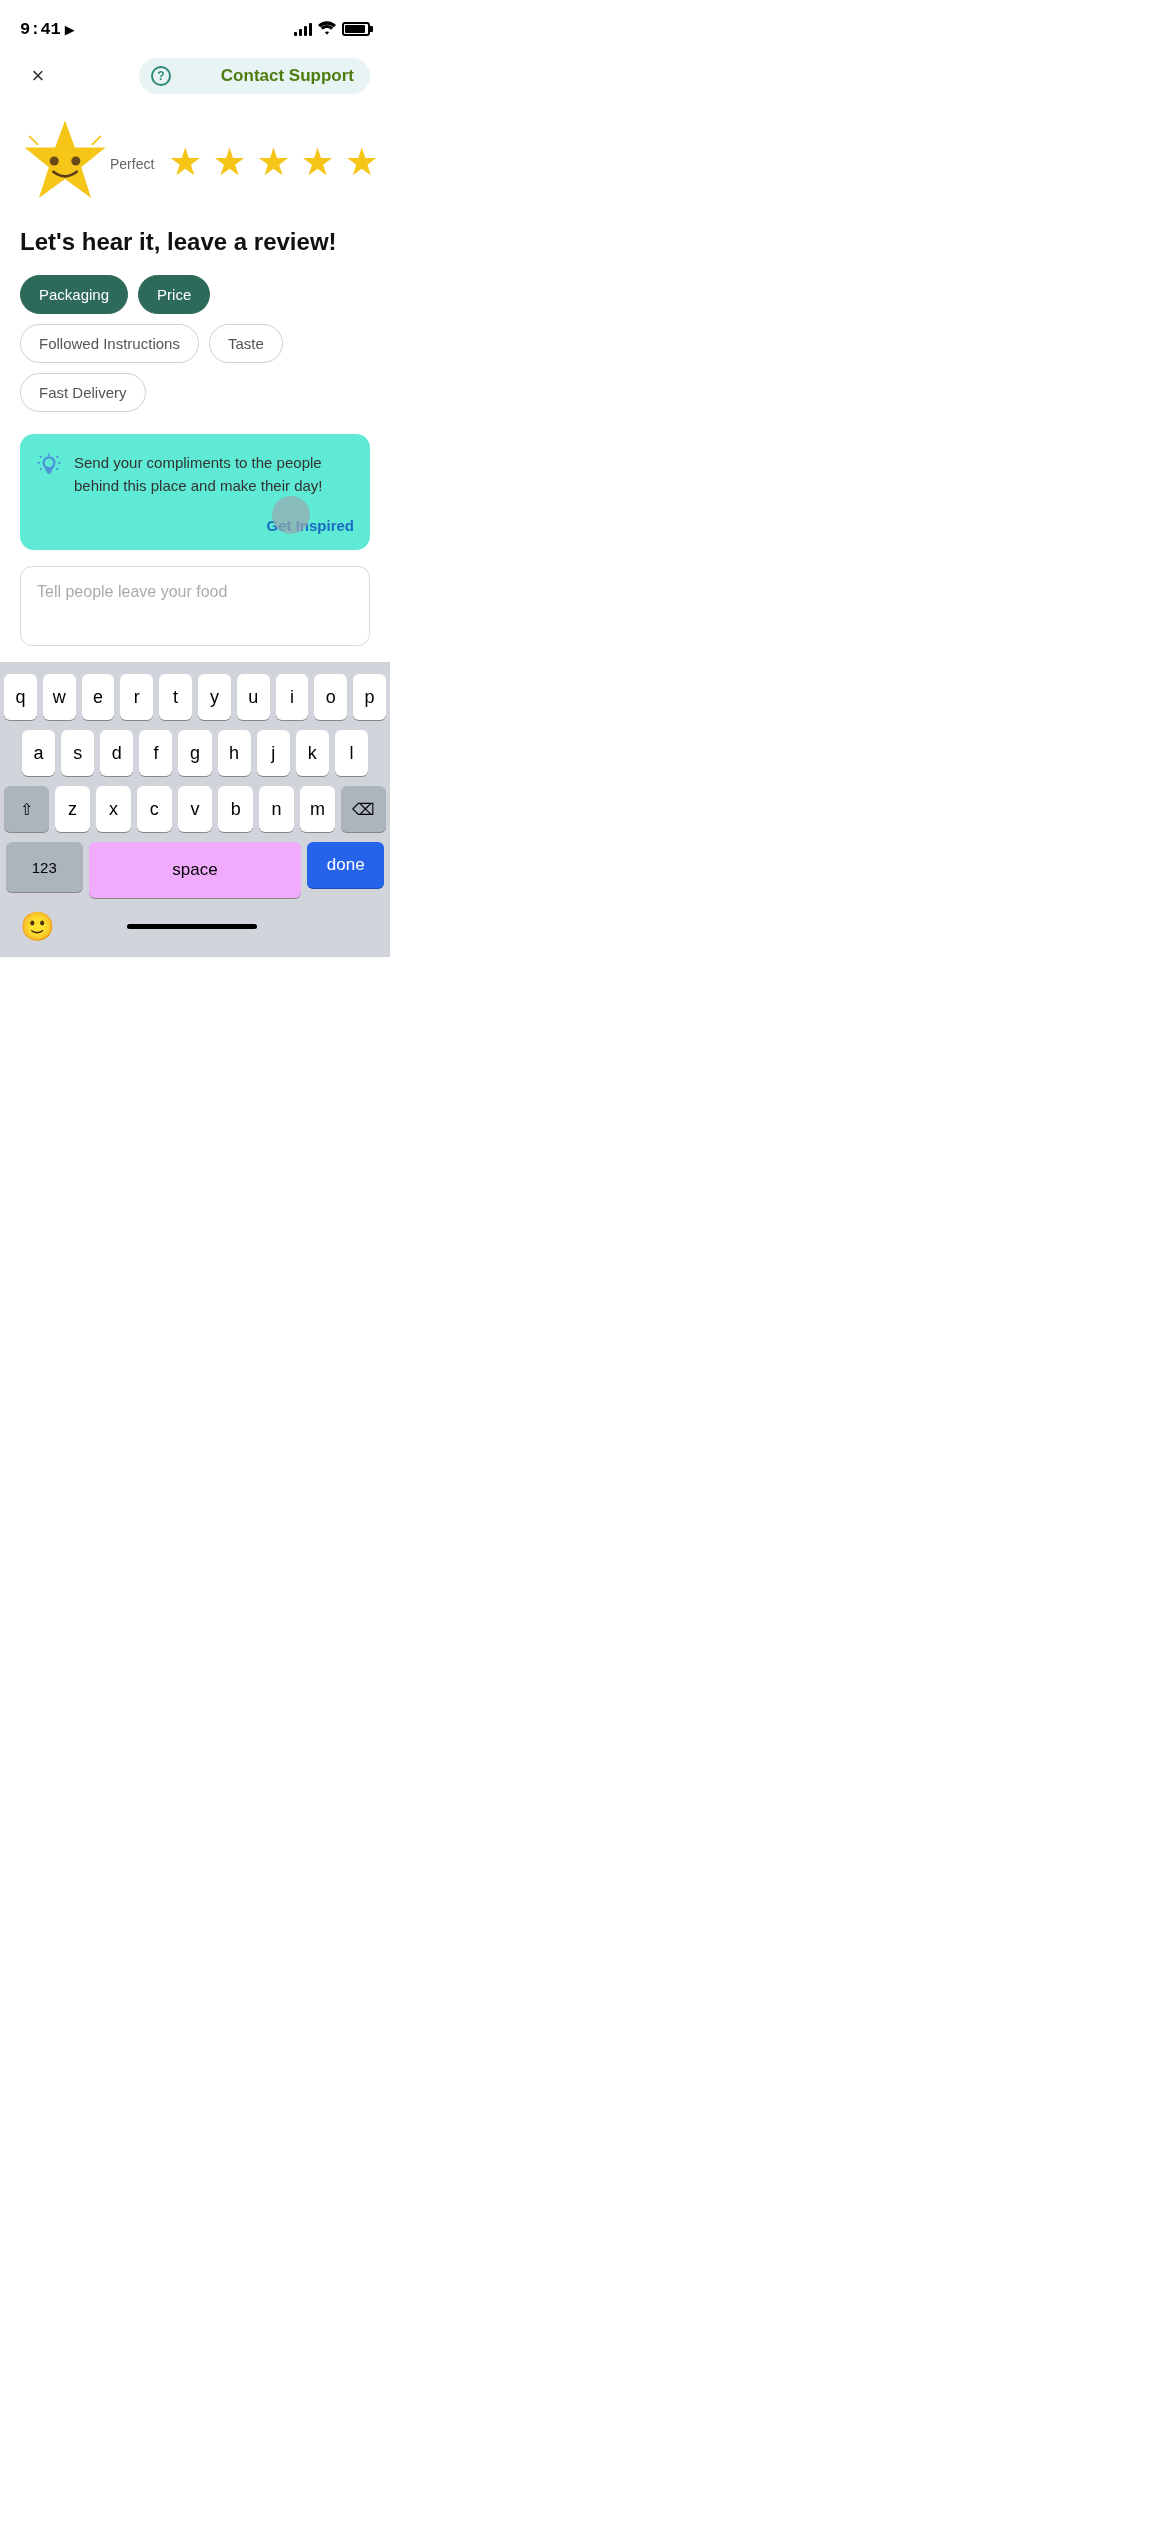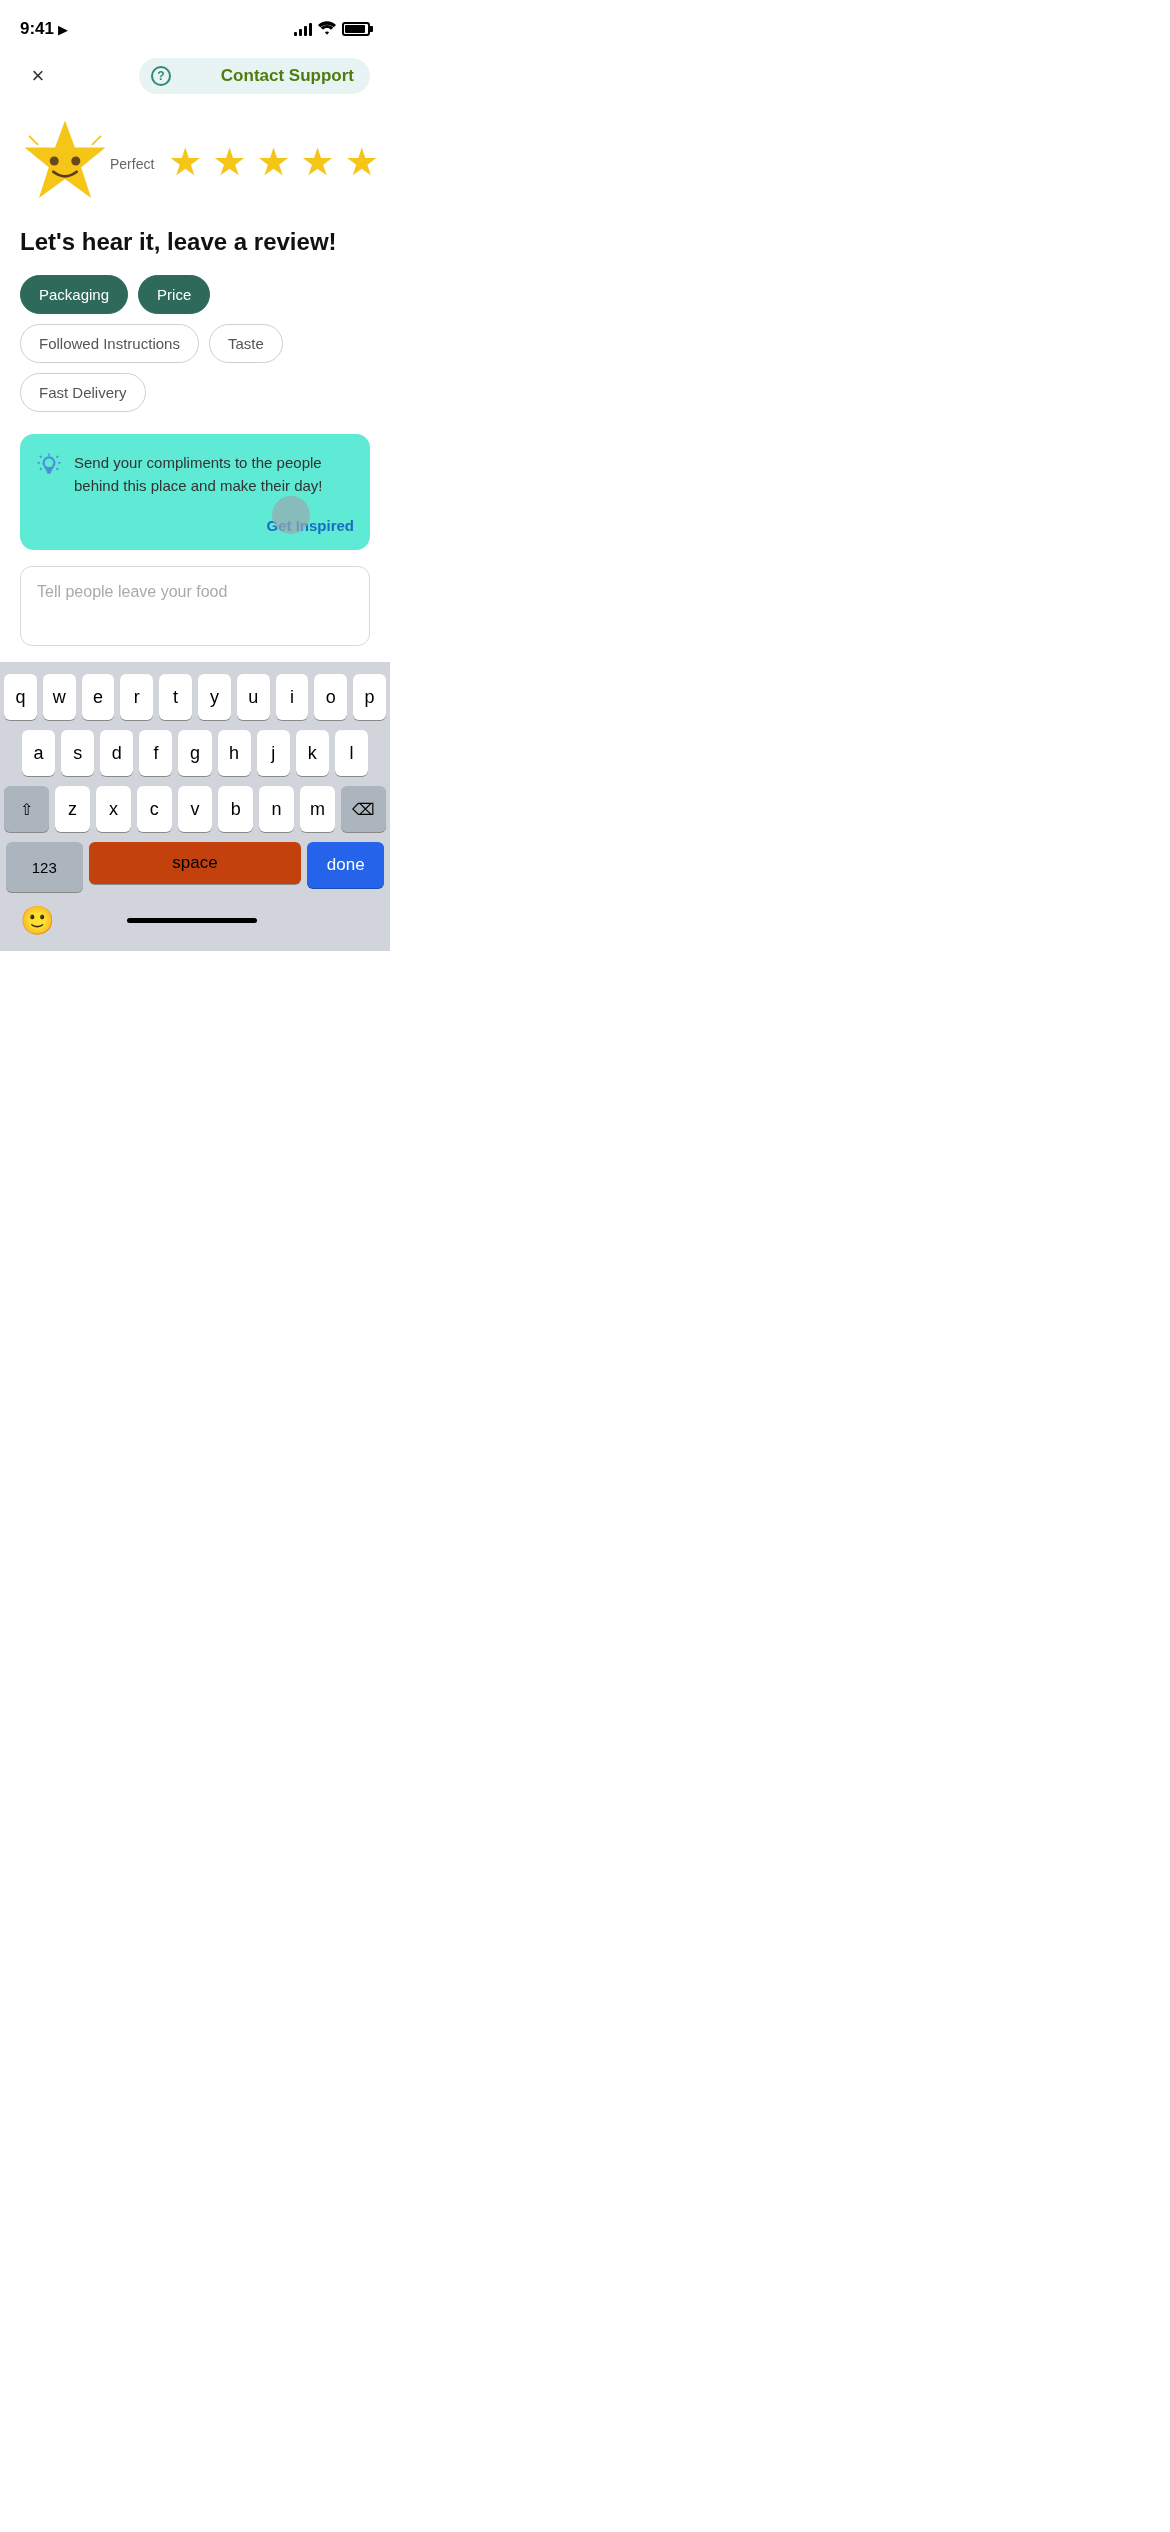--- a/index.html
+++ b/index.html
@@ -18,20 +18,21 @@
       display: flex;
       justify-content: space-between;
       align-items: center;
       padding: 14px 20px 6px 20px;
       height: 50px;
     }
     .status-time {
       font-size: 17px;
       font-weight: 600;
       color: #000;
+      font-family: Liberation Mono, monospace;
     }
     .status-icons {
       display: flex;
       align-items: center;
       gap: 6px;
     }
     .signal-bars {
       display: flex;
       align-items: flex-end;
       gap: 2px;
@@ -299,23 +300,23 @@
       font-size: 15px;
       font-weight: 400;
       color: #000;
       cursor: pointer;
       box-shadow: 0 1px 0 #888;
       flex: 1.8;
       max-width: 88px;
       user-select: none;
     }
     .key-space {
-      background: #c2410c;
+      background: #f0abfc;
       border-radius: 6px;
-      height: 42px;
+      height: 56px;
       display: flex;
       align-items: center;
       justify-content: center;
       font-size: 17px;
       color: #000;
       cursor: pointer;
       box-shadow: 0 1px 0 #888;
       flex: 5;
       user-select: none;
     }

